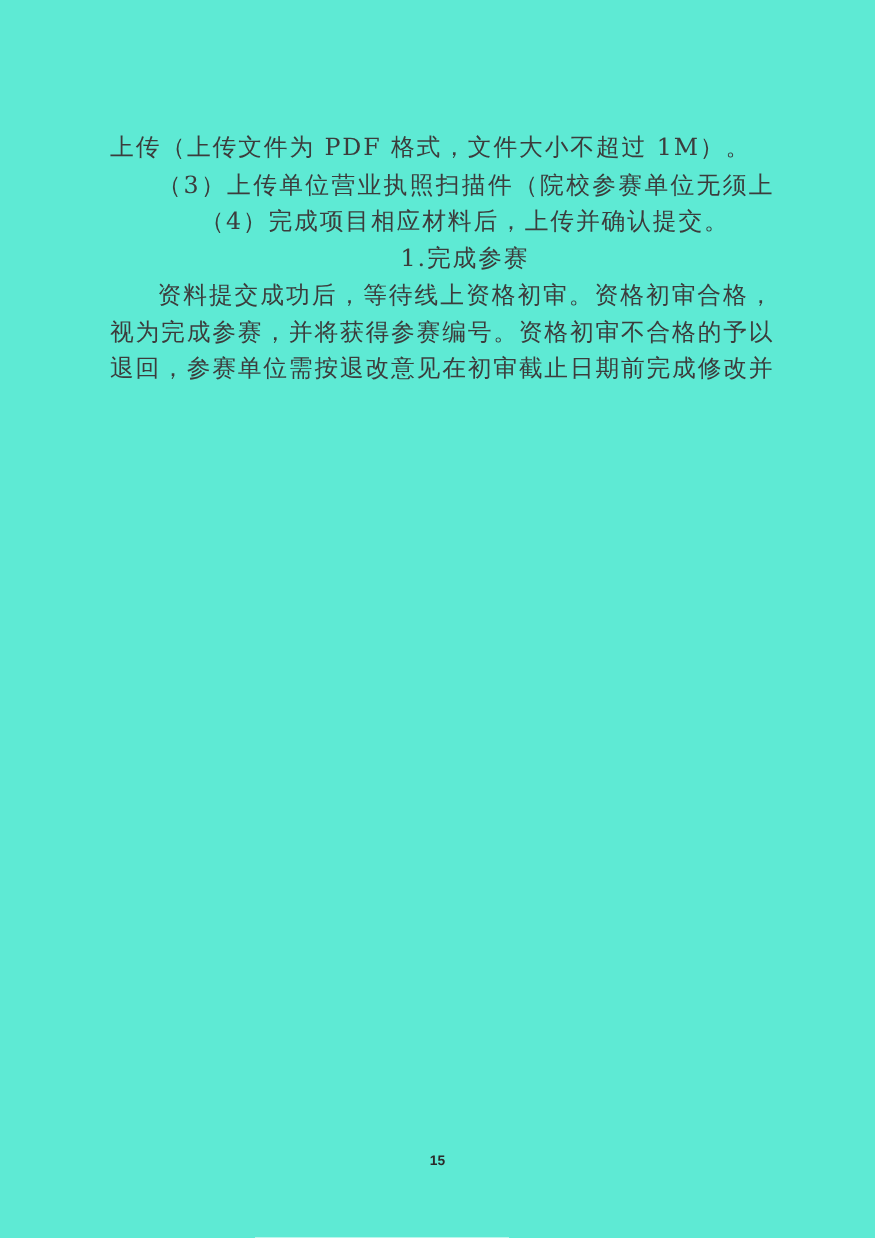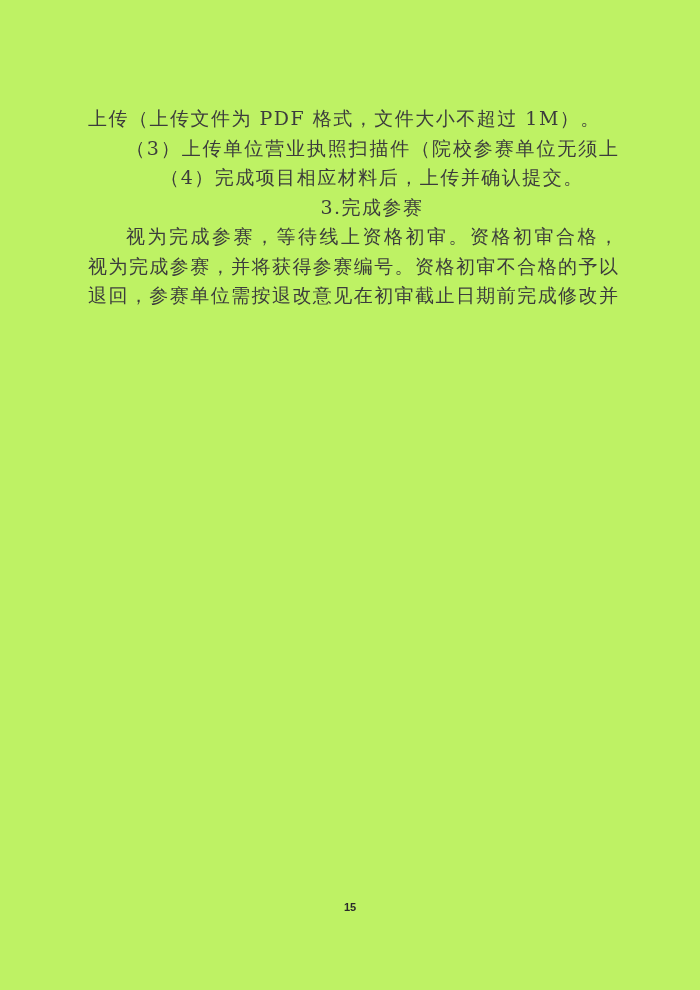--- a/index.html
+++ b/index.html
@@ -4,21 +4,21 @@
 <style>
   html, body {
     margin: 0;
     padding: 0;
     background: #ffffff;
   }
   .page {
     position: relative;
     width: 700px;
     height: 990px;
-    background: #bef264;
+    background: #5eead4;
     overflow: hidden;
     font-family: "DejaVu Serif", "Liberation Serif", serif;
   }
   .text-block {
     position: absolute;
     left: 88px;
     top: 104px;
     width: 530px;
     color: #3c3c3c;
     font-size: 19px;
@@ -33,37 +33,37 @@
     padding-left: 38px;
     text-align: center;
   }
   .line.justify {
     letter-spacing: 0;
     text-align: justify;
     text-align-last: justify;
   }
   .page-number {
     position: absolute;
-    top: 901px;
+    top: 923px;
     left: 0;
     width: 100%;
     text-align: center;
     font-family: "Liberation Sans", sans-serif;
     font-size: 11px;
     font-weight: 600;
     color: #2b2b2b;
   }
 </style>
 </head>
 <body>
 
 <div class="page">
   <div class="text-block">
     <div class="line">上传（上传文件为 PDF 格式，文件大小不超过 1M）。</div>
     <div class="line indent justify">（3）上传单位营业执照扫描件（院校参赛单位无须上</div>
     <div class="line indent">（4）完成项目相应材料后，上传并确认提交。</div>
-    <div class="line indent">3.完成参赛</div>
-    <div class="line indent justify">视为完成参赛，等待线上资格初审。资格初审合格，</div>
+    <div class="line indent">1.完成参赛</div>
+    <div class="line indent justify">资料提交成功后，等待线上资格初审。资格初审合格，</div>
     <div class="line justify">视为完成参赛，并将获得参赛编号。资格初审不合格的予以</div>
     <div class="line justify">退回，参赛单位需按退改意见在初审截止日期前完成修改并</div>
   </div>
   <div class="page-number">15</div>
 </div>
 
 </body></html>

